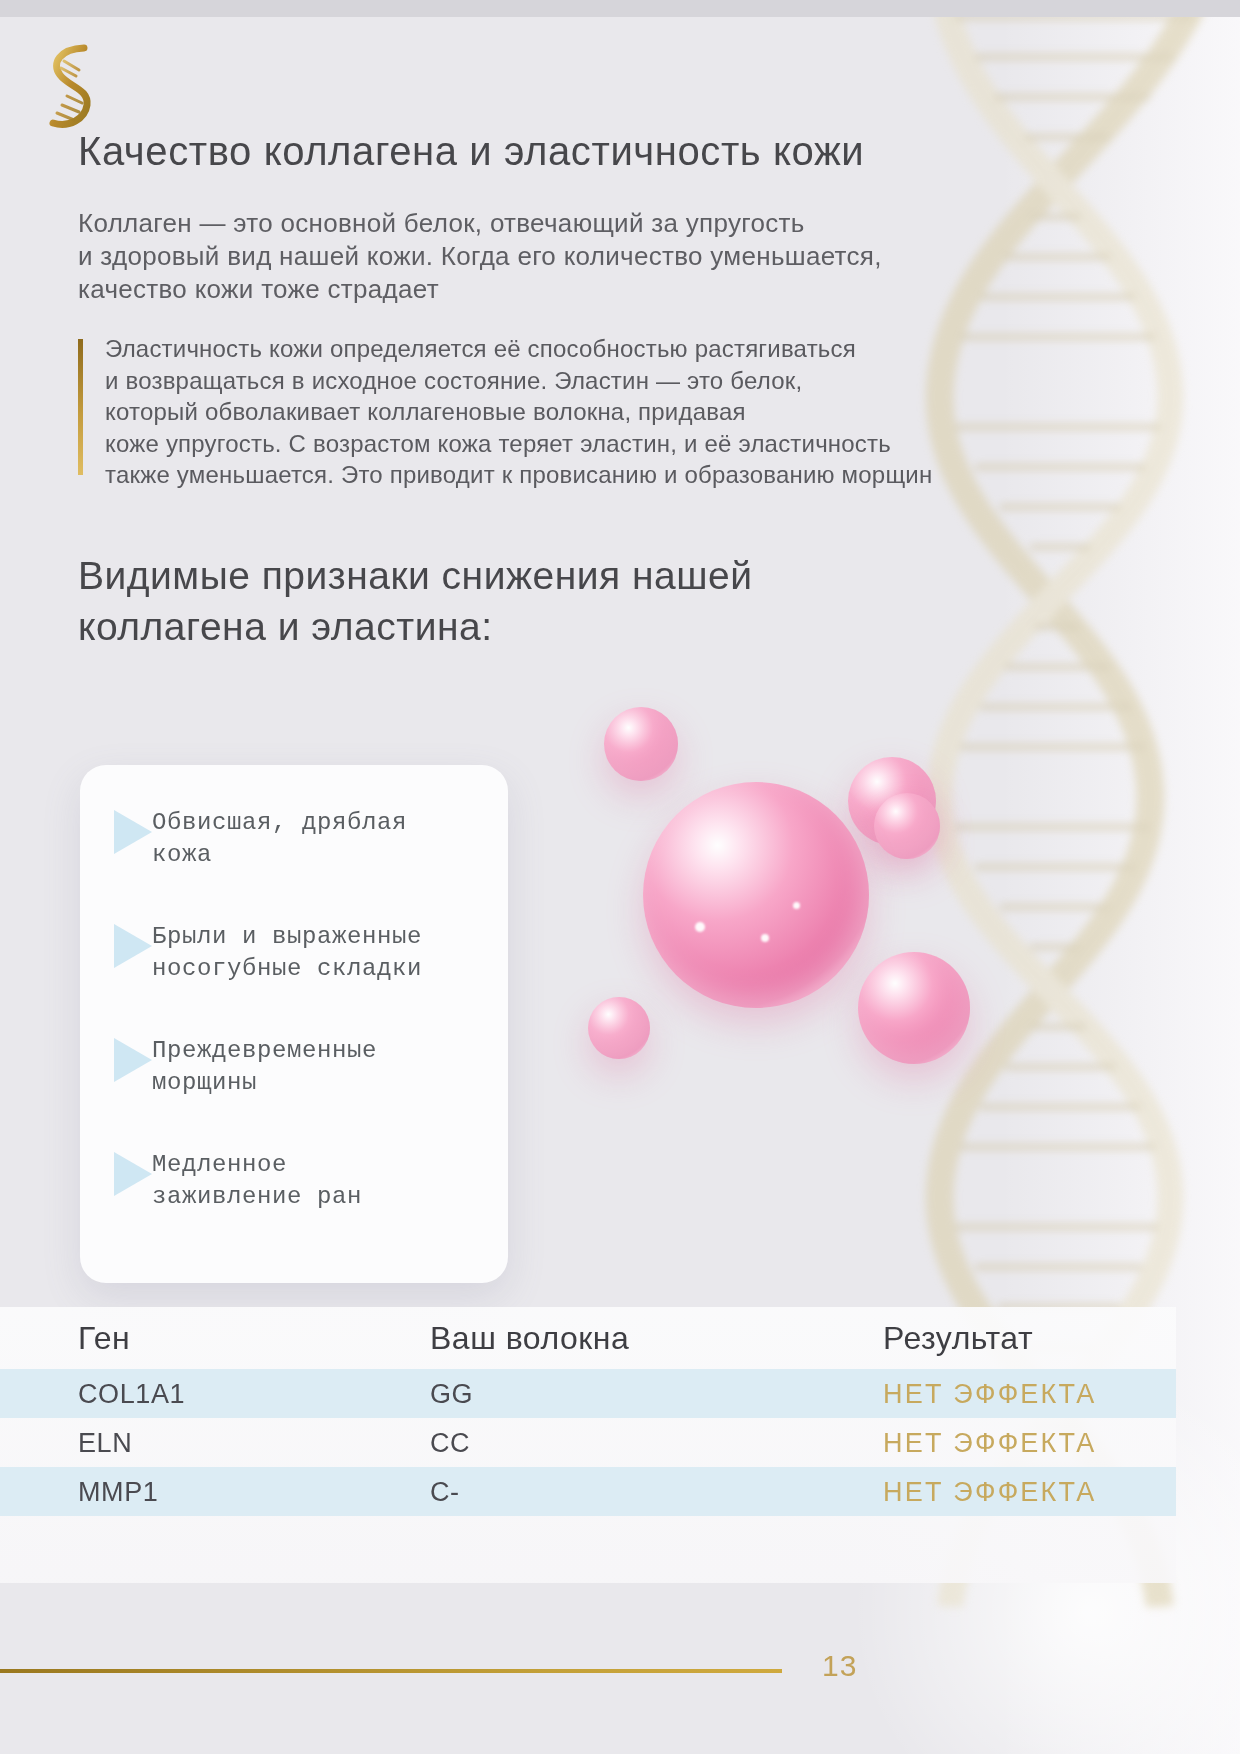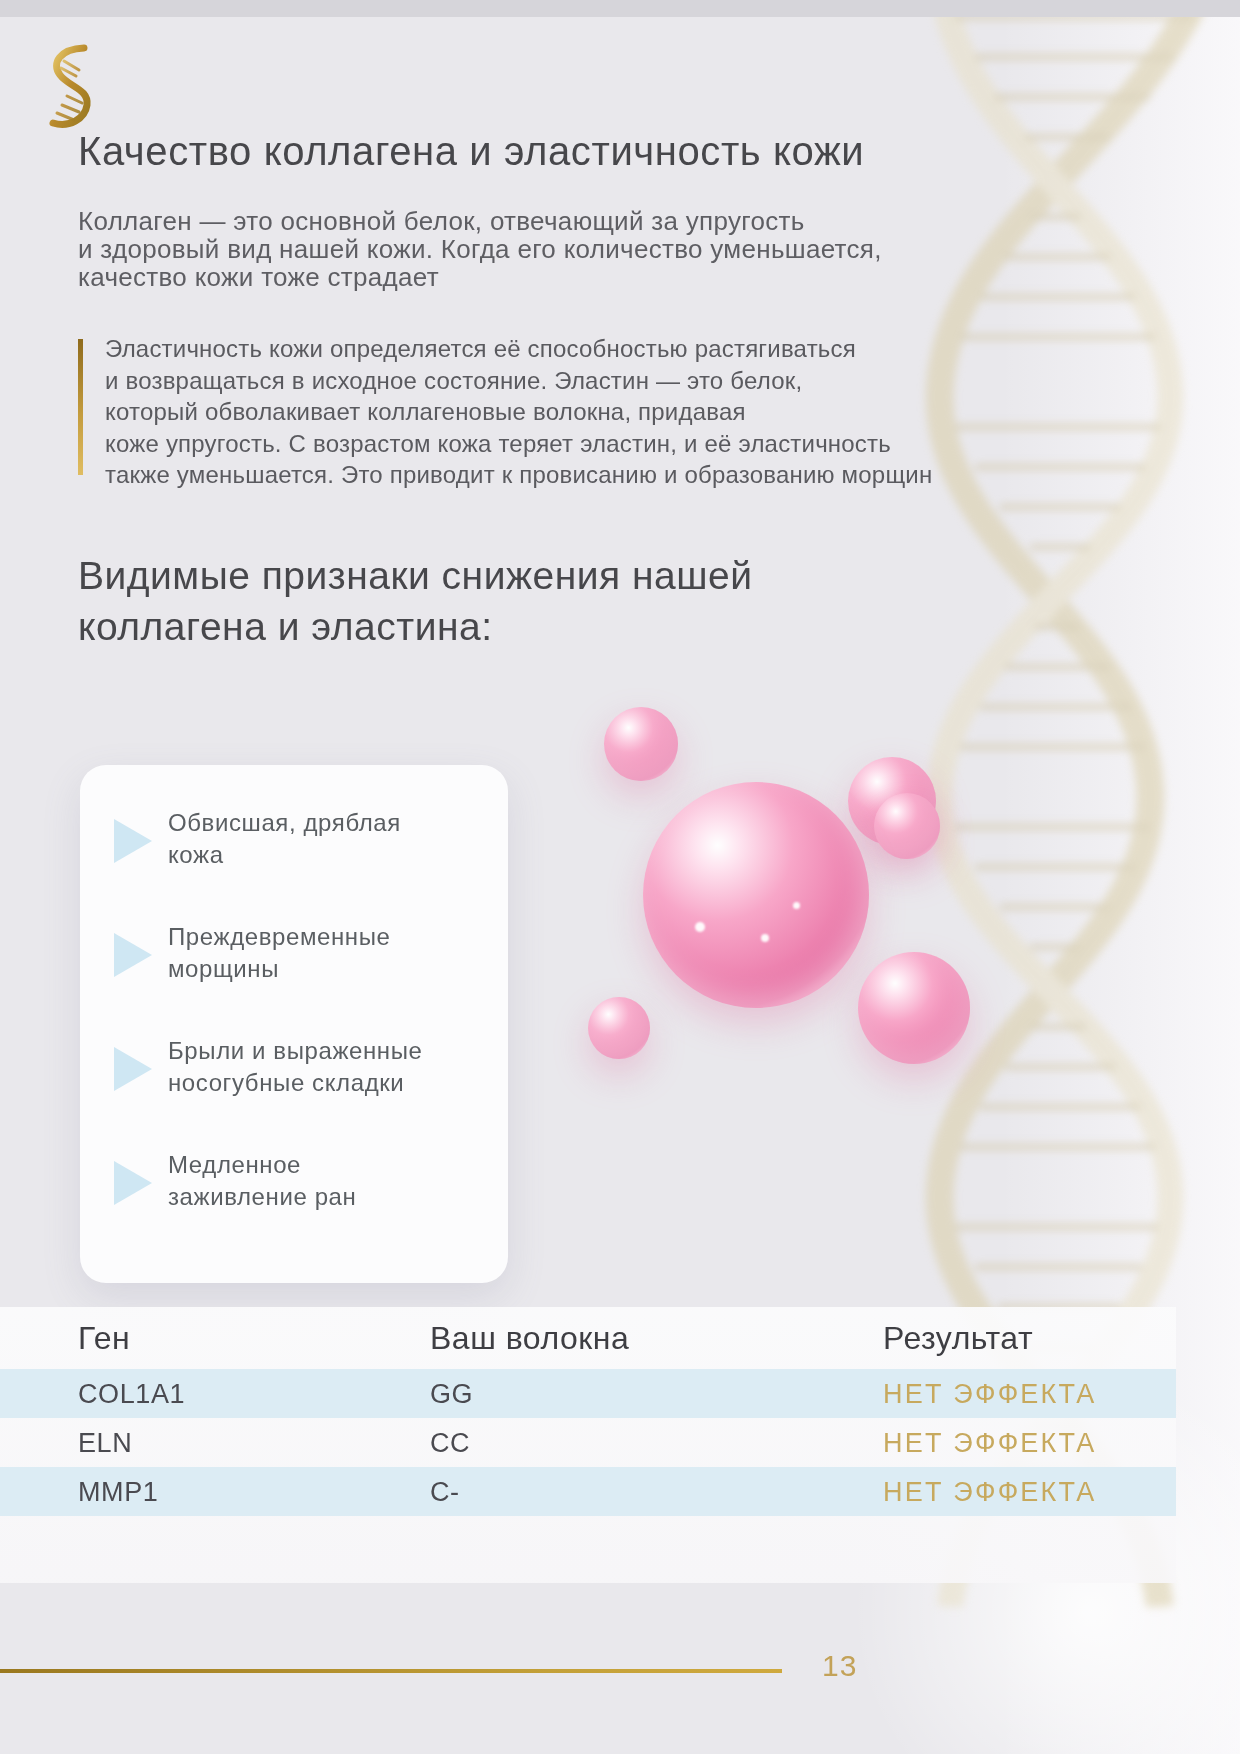--- a/index.html
+++ b/index.html
@@ -15,35 +15,35 @@
   .corner-light{position:absolute;right:-90px;bottom:-80px;width:480px;height:480px;border-radius:50%;
     background:radial-gradient(circle,rgba(255,255,255,.85),rgba(255,255,255,0) 70%);z-index:0;}
   .dna-bg{position:absolute;top:-30px;right:-40px;z-index:0;opacity:.55;filter:blur(4px);}
   
   .logo{position:absolute;left:44px;top:26px;z-index:2;}
   
   h1,h2,p{margin:0;font-weight:300;}
   .title{position:absolute;left:78px;top:112px;z-index:2;
     font-size:40px;letter-spacing:.6px;color:#47474b;}
   .intro{position:absolute;left:78px;top:190px;z-index:2;white-space:pre-line;
-    font-size:26px;line-height:28px;letter-spacing:.3px;color:#5e5e63;}
+    font-size:26px;line-height:33px;letter-spacing:.3px;color:#5e5e63;}
   .quote{position:absolute;left:78px;top:316px;z-index:2;}
   .quote-bar{position:absolute;left:0;top:6px;width:5px;height:136px;
     background:linear-gradient(180deg,#8f6b1d 0%,#c49c3e 55%,#e0bd62 100%);}
   .quote-text{margin-left:27px;white-space:pre-line;
     font-size:24px;line-height:31.5px;letter-spacing:.2px;color:#5a5a5f;}
   .signs-heading{position:absolute;left:78px;top:533px;z-index:2;white-space:pre-line;
     font-size:39px;line-height:51px;letter-spacing:.5px;color:#47474b;}
   
   .card{position:absolute;left:80px;top:748px;width:428px;height:518px;z-index:2;
     background:#fcfcfd;border-radius:26px;
     box-shadow:0 14px 38px rgba(120,120,150,.16);
     box-sizing:border-box;padding:42px 34px 0 34px;
     display:flex;flex-direction:column;gap:50px;}
-  .sign{display:flex;gap:16px;align-items:center;}
+  .sign{display:flex;align-items:flex-start;font-family:Liberation Mono, monospace;}
   .tri{width:0;height:0;flex:0 0 auto;margin-top:3px;
     border-left:38px solid #cfe7f3;border-top:22px solid transparent;border-bottom:22px solid transparent;}
   .sign-label{white-space:pre-line;font-size:24px;line-height:32px;letter-spacing:.6px;color:#5a5e62;}
   
   .bubble{position:absolute;border-radius:50%;z-index:1;
     background:radial-gradient(circle at 33% 28%,
       rgba(255,255,255,.97) 0%,rgba(255,228,240,.95) 10%,
       rgba(248,164,199,.97) 34%,rgba(238,134,178,1) 58%,
       rgba(230,110,162,1) 74%,rgba(244,164,200,1) 91%,rgba(250,202,222,1) 100%);
     box-shadow:0 16px 36px rgba(226,120,167,.33),inset -8px -12px 26px rgba(255,255,255,.38);}
@@ -140,27 +140,27 @@
 коллагена и эластина:</h2>
 
   <div class="card">
     <div class="sign">
       <span class="tri"></span>
       <span class="sign-label">Обвисшая, дряблая
 кожа</span>
     </div>
     <div class="sign">
       <span class="tri"></span>
+      <span class="sign-label">Брыли и выраженные
+носогубные складки</span>
+    </div>
+    <div class="sign">
+      <span class="tri"></span>
       <span class="sign-label">Преждевременные
 морщины</span>
-    </div>
-    <div class="sign">
-      <span class="tri"></span>
-      <span class="sign-label">Брыли и выраженные
-носогубные складки</span>
     </div>
     <div class="sign">
       <span class="tri"></span>
       <span class="sign-label">Медленное
 заживление ран</span>
     </div>
   </div>
 
   <div class="bubble" style="left:604px;top:690px;width:74px;height:74px;"></div>
   <div class="bubble" style="left:848px;top:740px;width:88px;height:88px;"></div>

